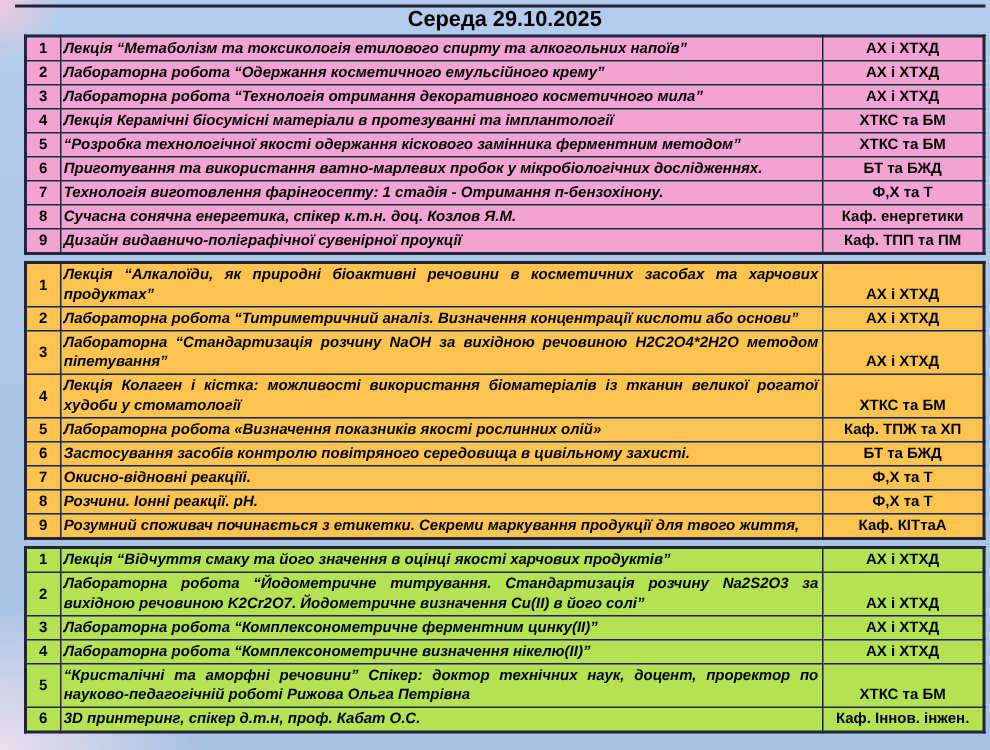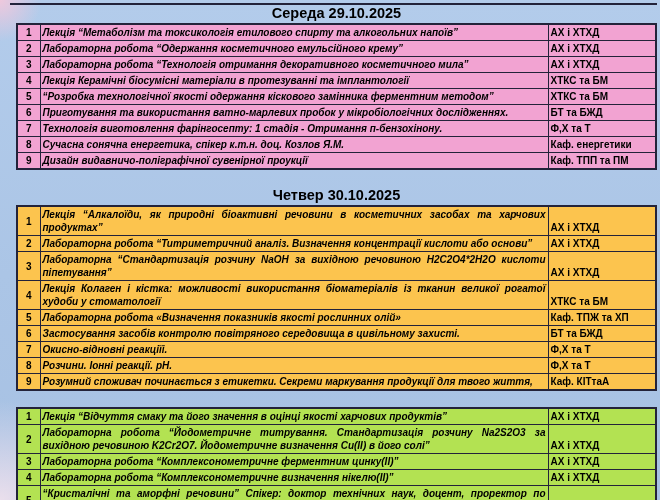--- a/index.html
+++ b/index.html
@@ -16,40 +16,40 @@
   }
   .topline {
     position: absolute; top: 3px; left: 10px; right: 3px; height: 2px;
     background: #23233a;
   }
   .content { position: absolute; top: 4px; left: 16px; width: 641px; }
   .day-title {
     text-align: center; font-weight: bold; font-size: 14.5px; color: #000;
     line-height: 18px; margin: 0 0 1px 0;
   }
-  .day-section { margin-bottom: 16px; }
+  .day-section { margin-bottom: 4px; }
   table.schedule {
     border-collapse: collapse; width: 100%; table-layout: fixed;
     border: 2px solid #23233a;
   }
   table.schedule col.c-num   { width: 23px; }
   table.schedule col.c-dept  { width: 108px; }
   table.schedule td {
     border: 1.5px solid #23233a;
     background: var(--row-bg);
     font-weight: bold; font-size: 10px; color: #000;
     line-height: 13px; padding: 1px 2px;
     overflow: hidden;
   }
   td.num  { text-align: center; vertical-align: middle; }
   td.title {
     text-align: justify; -moz-text-align-last: left; text-align-last: left;
     padding: 1px 3px 1px 6px; vertical-align: middle; font-style: italic;
   }
-  td.dept { text-align: left; vertical-align: bottom; padding-bottom: 1px; }
+  td.dept { text-align: center; vertical-align: bottom; padding-bottom: 1px; }
   tr.srow { height: 15px; }
 </style>
 </head>
 <body>
 
 <div class="slide">
   <div class="topline"></div>
   <div class="content">
 
     <div class="day-section">
@@ -104,41 +104,40 @@
             <tr class="srow">
               <td class="num">9</td>
               <td class="title">Дизайн видавничо-поліграфічної сувенірної проукції</td>
               <td class="dept">Каф. ТПП та ПМ</td>
             </tr>
           </tbody>
       </table>
     </div>
 
     <div class="day-section">
-      <div class="day-title">Четвер 30.10.2025</div>
       <table class="schedule" style="--row-bg: #fcc44e;">
         <colgroup>
             <col class="c-num">
             <col class="c-title">
             <col class="c-dept">
           </colgroup>
         <tbody>
             <tr class="srow">
               <td class="num">1</td>
               <td class="title">Лекція “Алкалоїди, як природні біоактивні речовини в косметичних засобах та харчових продуктах”</td>
               <td class="dept">АХ і ХТХД</td>
             </tr>
             <tr class="srow">
               <td class="num">2</td>
               <td class="title">Лабораторна робота “Титриметричний аналіз. Визначення концентрації кислоти або основи”</td>
               <td class="dept">АХ і ХТХД</td>
             </tr>
             <tr class="srow">
               <td class="num">3</td>
-              <td class="title">Лабораторна “Стандартизація розчину NaOH за вихідною речовиною H2C2O4*2H2O кислоти піпетування”</td>
+              <td class="title">Лабораторна “Стандартизація розчину NaOH за вихідною речовиною H2C2O4*2H2O методом піпетування”</td>
               <td class="dept">АХ і ХТХД</td>
             </tr>
             <tr class="srow">
               <td class="num">4</td>
               <td class="title">Лекція Колаген і кістка: можливості використання біоматеріалів із тканин великої рогатої худоби у стоматології</td>
               <td class="dept">ХТКС та БМ</td>
             </tr>
             <tr class="srow">
               <td class="num">5</td>
               <td class="title">Лабораторна робота «Визначення показників якості рослинних олій»</td>

